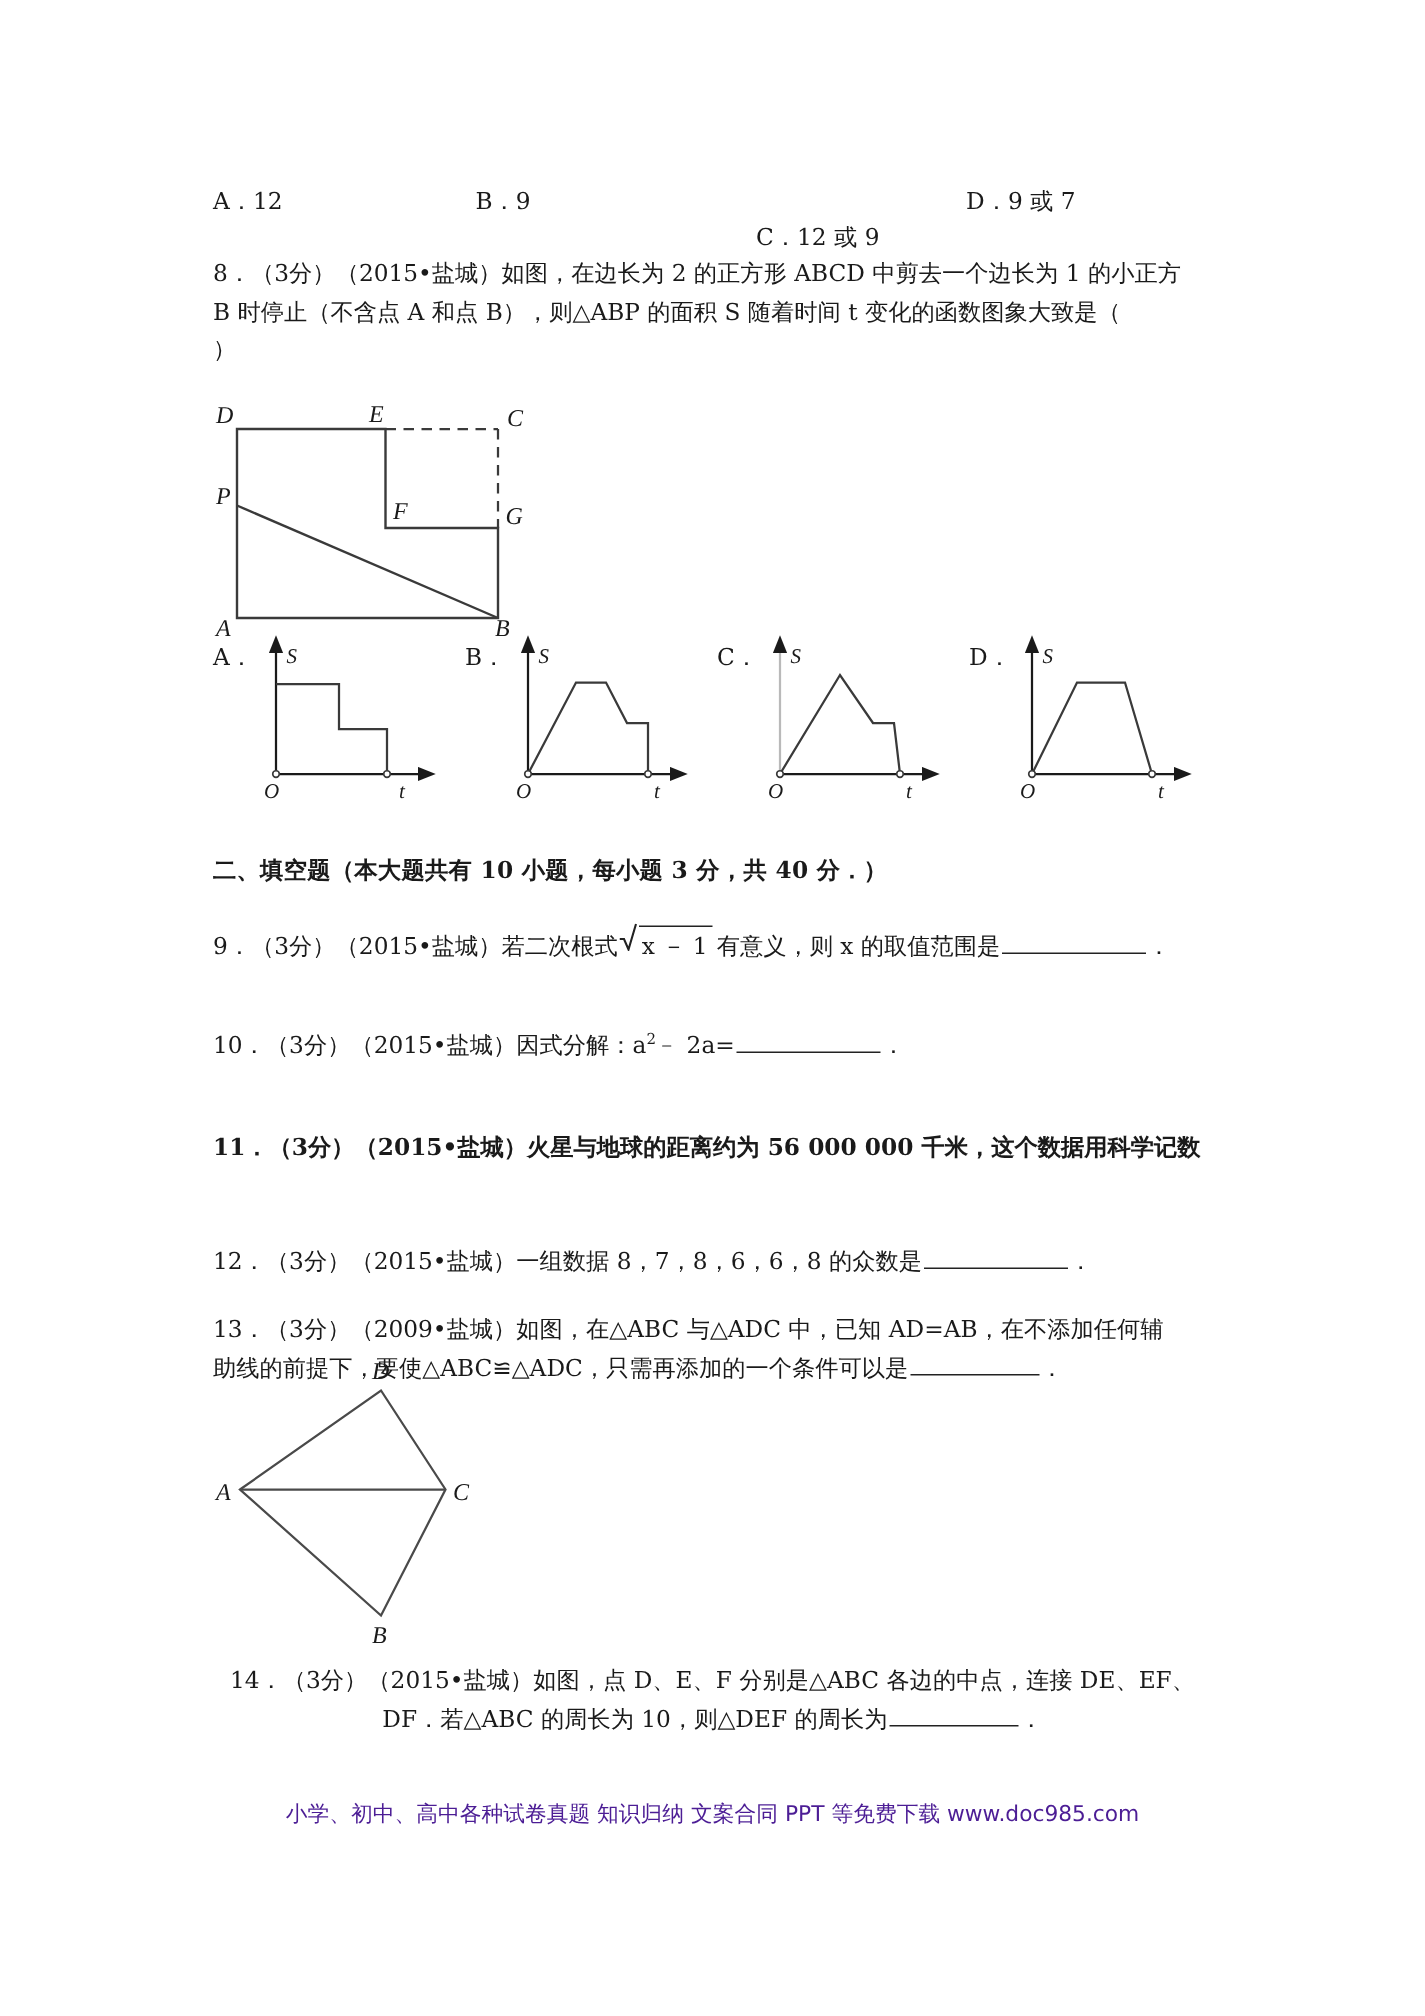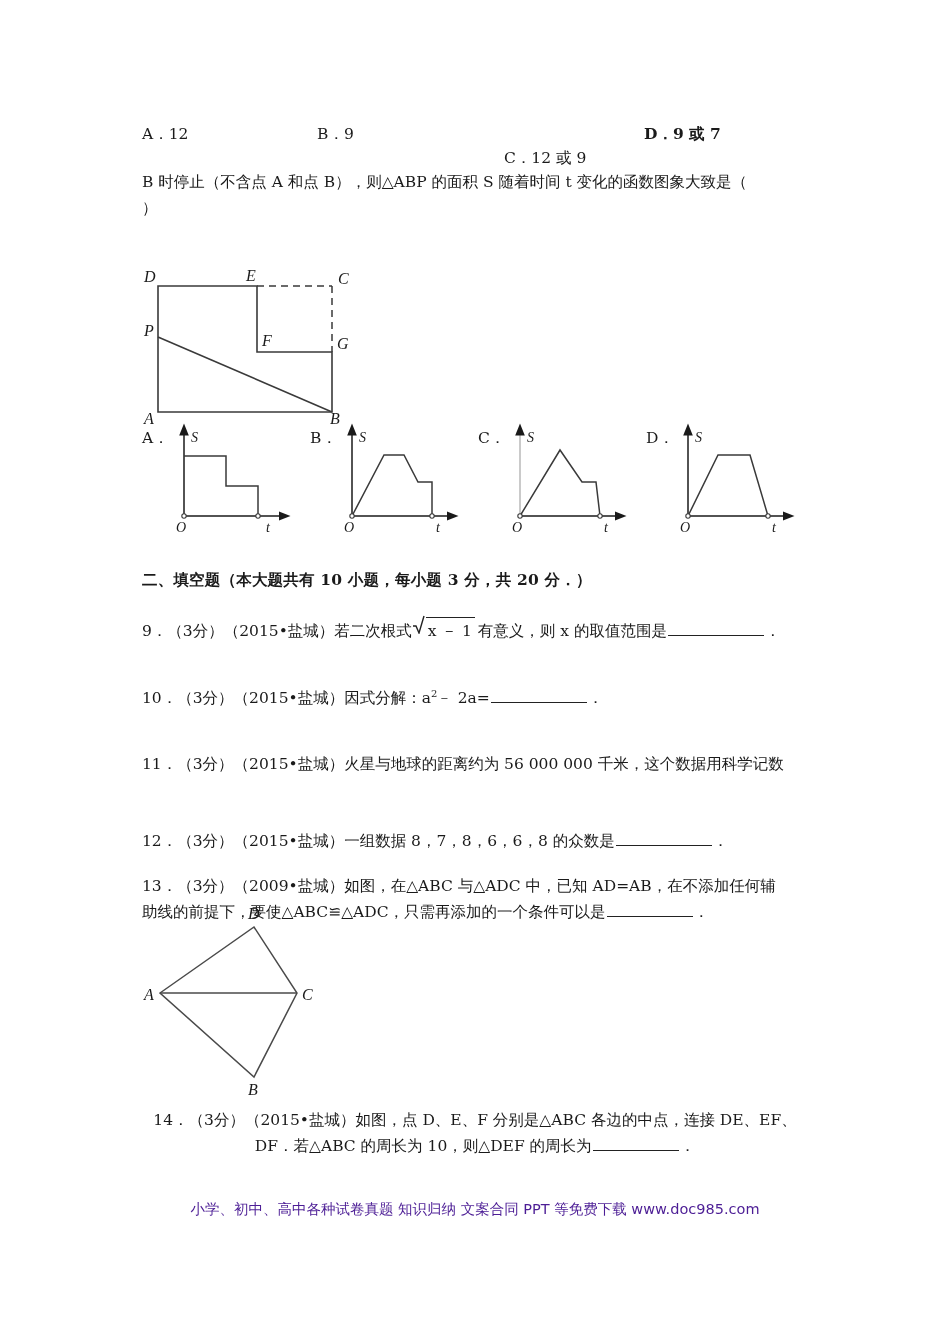--- a/index.html
+++ b/index.html
@@ -174,24 +174,25 @@
 </head>
 <body>
 
 <div class="page">
   <div class="content">
 
     <div class="choice-row" style="top:112px;">
       <span class="ch cn" style="left:0px;">A．12</span>
       <span class="ch cn" style="left:175px;">B．9</span>
       <span class="ch cn" style="left:362px;margin-top:24px;">C．12 或 9</span>
-      <span class="ch cn" style="left:502px;font-weight:bold;">D．9 或 7</span>
+      <span class="ch cn" style="left:502px;">D．9 或 7</span>
     </div>
 
     <div class="q8">
+      <p class="cn"><span>8．</span><span>（3分）</span><span>（2015•盐城）</span><span>如图，在边长为 2 的正方形 ABCD 中剪去一个边长为 1 的小正方</span></p>
       <p class="cn">B 时停止（不含点 A 和点 B），则△ABP 的面积 S 随着时间 t 变化的函数图象大致是（</p>
       <p class="cn">）</p>
     </div>
 
     <div class="fig-lshape">
       <svg width="330" height="160" viewBox="0 0 330 160">
 
         <g fill="none" stroke="#3a3a3a" stroke-width="1.6">
           <path d="M16,148 L16,22 L115,22 L115,88 L190,88 L190,148 Z"></path>
           <line x1="16" y1="73" x2="190" y2="148"></line>
@@ -270,33 +271,33 @@
           <polyline points="16,96 46,35 78,35 96,96" fill="none" stroke="#3a3a3a" stroke-width="1.5"></polyline>
           <circle cx="16" cy="96" r="2.2" fill="#fff" stroke="#3a3a3a" stroke-width="1.1"></circle>
           <circle cx="96" cy="96" r="2.2" fill="#fff" stroke="#3a3a3a" stroke-width="1.1"></circle>
           <text x="23" y="22" font-size="14" class="lbl-up">S</text>
           <text x="8" y="112" font-size="14">O</text>
           <text x="100" y="112" font-size="14">t</text>
         </svg>
       </div>
     </div>
 
-    <div class="section-head cn">二、填空题（本大题共有 10 小题，每小题 3 分，共 20 分．）</div>
+    <div class="section-head cn">二、填空题（本大题共有 10 小题，每小题 3 分，共 40 分．）</div>
 
     <div class="fq cn" style="top:605px;">
       <span>9．（3分）（2015•盐城）若二次根式</span><span class="radical"><span class="rsign"><svg width="12" height="19" viewBox="0 0 12 19">
               <path d="M0,11 L3,11 L6,18 L11,1" fill="none" stroke="#222" stroke-width="1.4"></path>
             </svg></span><span class="rbody">x － 1</span></span><span>有意义，则 x 的取值范围是</span><span class="blank"></span><span>．</span>
     </div>
 
     <div class="fq cn" style="top:669px;">
       <span>10．（3分）（2015•盐城）因式分解：a</span><sup>2</sup><span>﹣ 2a=</span><span class="blank"></span><span>．</span>
     </div>
 
-    <div class="fq cn" style="top:740px;">
+    <div class="fq cn" style="top:740px;font-weight:bold;">
       <div>11．（3分）（2015•盐城）火星与地球的距离约为 56 000 000 千米，这个数据用科学记数</div>
     </div>
 
     <div class="fq cn" style="top:817px;">
       <span>12．（3分）（2015•盐城）一组数据 8，7，8，6，6，8 的众数是</span><span class="blank"></span><span>．</span>
     </div>
 
     <div class="fq cn" style="top:862px;">
       <div>13．（3分）（2009•盐城）如图，在△ABC 与△ADC 中，已知 AD=AB，在不添加任何辅</div>
       <div><span>助线的前提下，要使△ABC≌△ADC，只需再添加的一个条件可以是</span><span class="blank short"></span><span>．</span></div>

